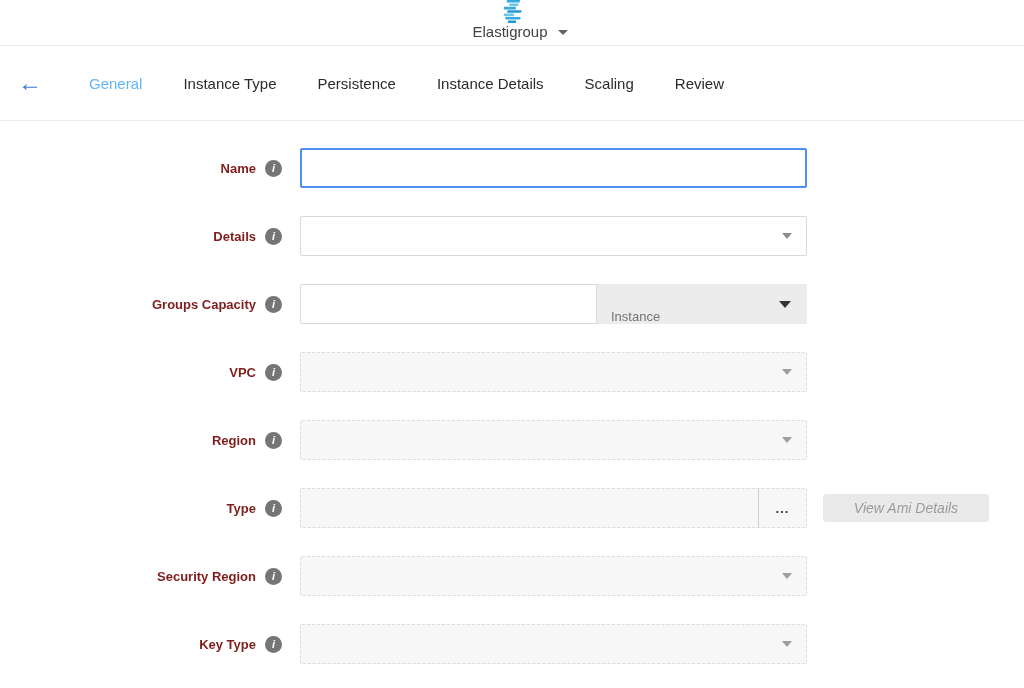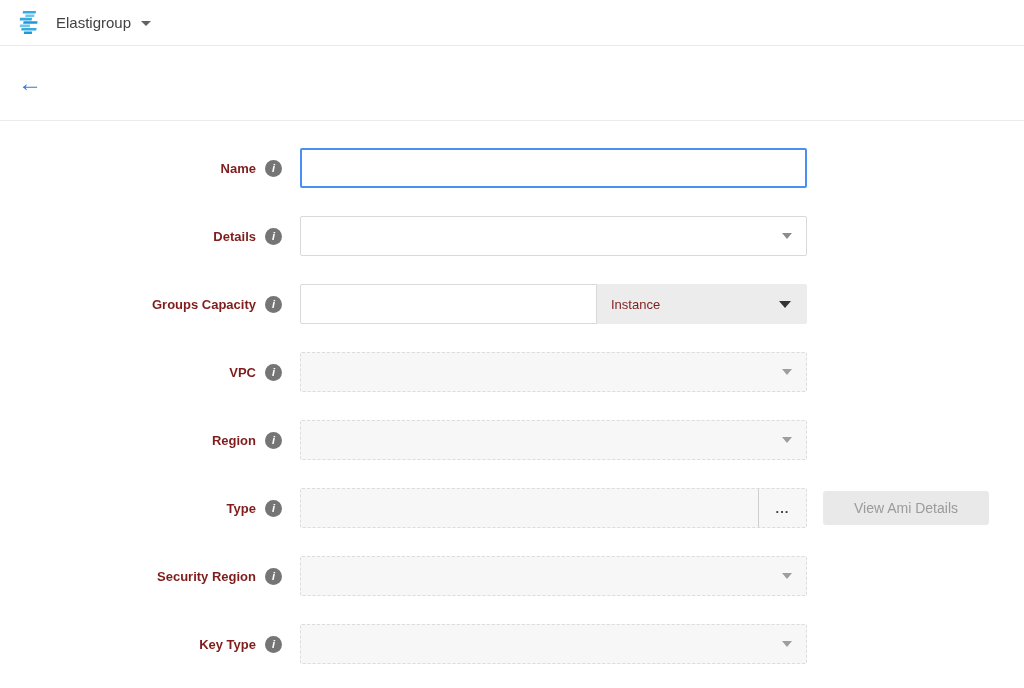--- a/index.html
+++ b/index.html
@@ -9,20 +9,21 @@
     font-family: "Liberation Sans", "DejaVu Sans", sans-serif;
     overflow: hidden;
   }
 
   
   .topbar {
     height: 46px;
     display: flex; align-items: center;
     border-bottom: 1px solid #ebebeb;
     padding-left: 16px;
+    flex-direction: column;
   }
   .logo { width: 27px; height: 23px; margin-right: 13px; }
   .product-switcher { display: flex; align-items: center; cursor: pointer; }
   .product-name { font-size: 15px; color: #424242; }
   .caret-down-sm {
     width: 0; height: 0; margin-left: 10px; margin-top: 2px;
     border-left: 5px solid transparent; border-right: 5px solid transparent;
     border-top: 5px solid #5f6368;
   }
 
@@ -84,43 +85,44 @@
   .cap-input {
     width: 297px; height: 40px;
     border: 1px solid #d9d9d9; border-radius: 2px 0 0 2px;
     background: #fff; outline: none; padding: 0 12px;
     font-size: 14px; color: #333;
     font-family: "Liberation Sans", sans-serif;
   }
   .unit-select {
     position: relative; width: 210px; height: 40px;
     background: #ececec; border-radius: 0 2px 2px 0;
-    display: flex; align-items: center;
-    padding-left: 14px; font-size: 13px; color: #7f1d1d;
+    display: flex; align-items: flex-end;
+    padding-left: 14px; font-size: 13px; color: #737373;
     cursor: pointer;
   }
   .unit-select .caret { border-top-color: #333; border-top-width: 7px; border-left-width: 6px; border-right-width: 6px; right: 16px; margin-top: -3px; }
 
   .picker {
     display: flex; width: 100%; height: 40px;
     border: 1px dashed #dcdcdc; border-radius: 2px; background: #f7f7f7;
   }
   .picker-value { flex: 1; }
   .picker-btn {
     flex: 0 0 48px; border-left: 1px solid #cfcfcf;
     display: flex; align-items: center; justify-content: center;
     font-size: 13px; font-weight: bold; color: #3c3c3c; letter-spacing: 1px;
   }
 
   .action-btn {
-    margin-left: 16px; width: 166px; height: 34px;
+    margin-left: 16px; width: 166px; height: 28px;
     background: #e9e9e9; border: none; border-radius: 3px;
     color: #9b9b9b; font-size: 14px;
     display: flex; align-items: center; justify-content: center;
     font-family: "Liberation Sans", sans-serif;
+    font-style: italic;
   }
 </style>
 </head>
 <body>
 
 <header class="topbar">
   <span class="logo">
     <svg width="27" height="23" viewBox="0 0 27 23">
       <g fill="#36a9e1" transform="skewX(-8)">
         <rect x="7" y="0" width="13" height="2.6"></rect>
@@ -134,20 +136,28 @@
     </svg>
   </span>
   <span class="product-switcher">
     <span class="product-name">Elastigroup</span>
     <span class="caret-down-sm"></span>
   </span>
 </header>
 
 <nav class="tabbar">
   <span class="back-arrow">←</span>
+  <div class="tabs">
+    <span class="tab active">General</span>
+    <span class="tab">Instance Type</span>
+    <span class="tab">Persistence</span>
+    <span class="tab">Instance Details</span>
+    <span class="tab">Scaling</span>
+    <span class="tab">Review</span>
+  </div>
 </nav>
 
 <main class="form">
 
   <div class="row">
     <div class="label-col">
       <span class="field-label">Name</span>
       <span class="info-icon">i</span>
     </div>
     <div class="field-col">

